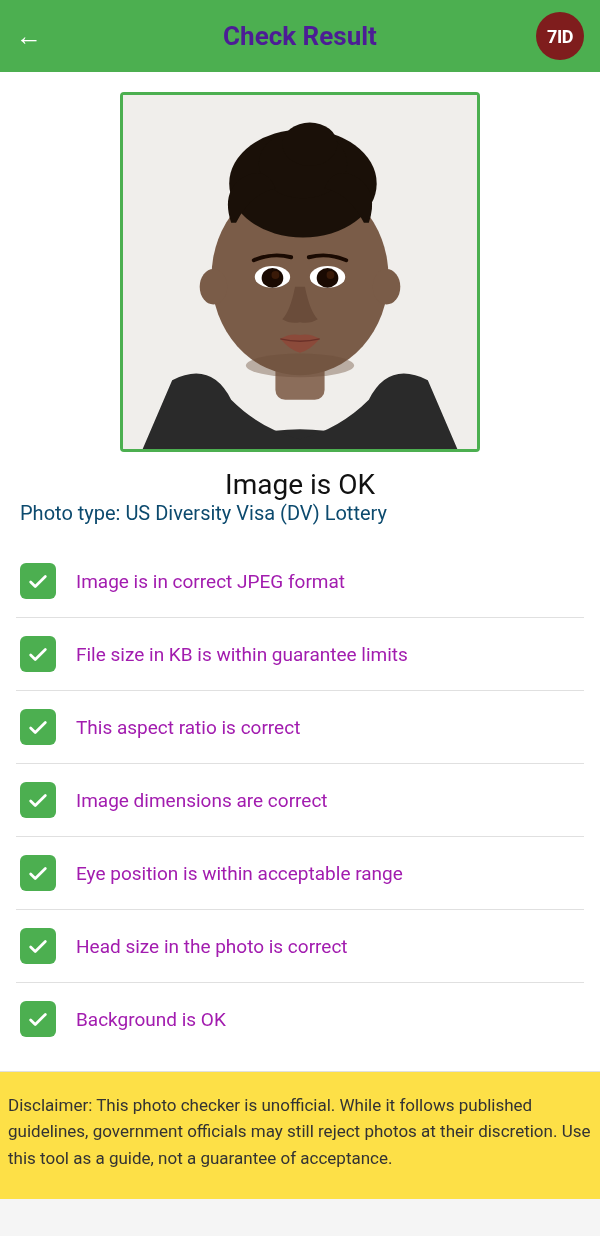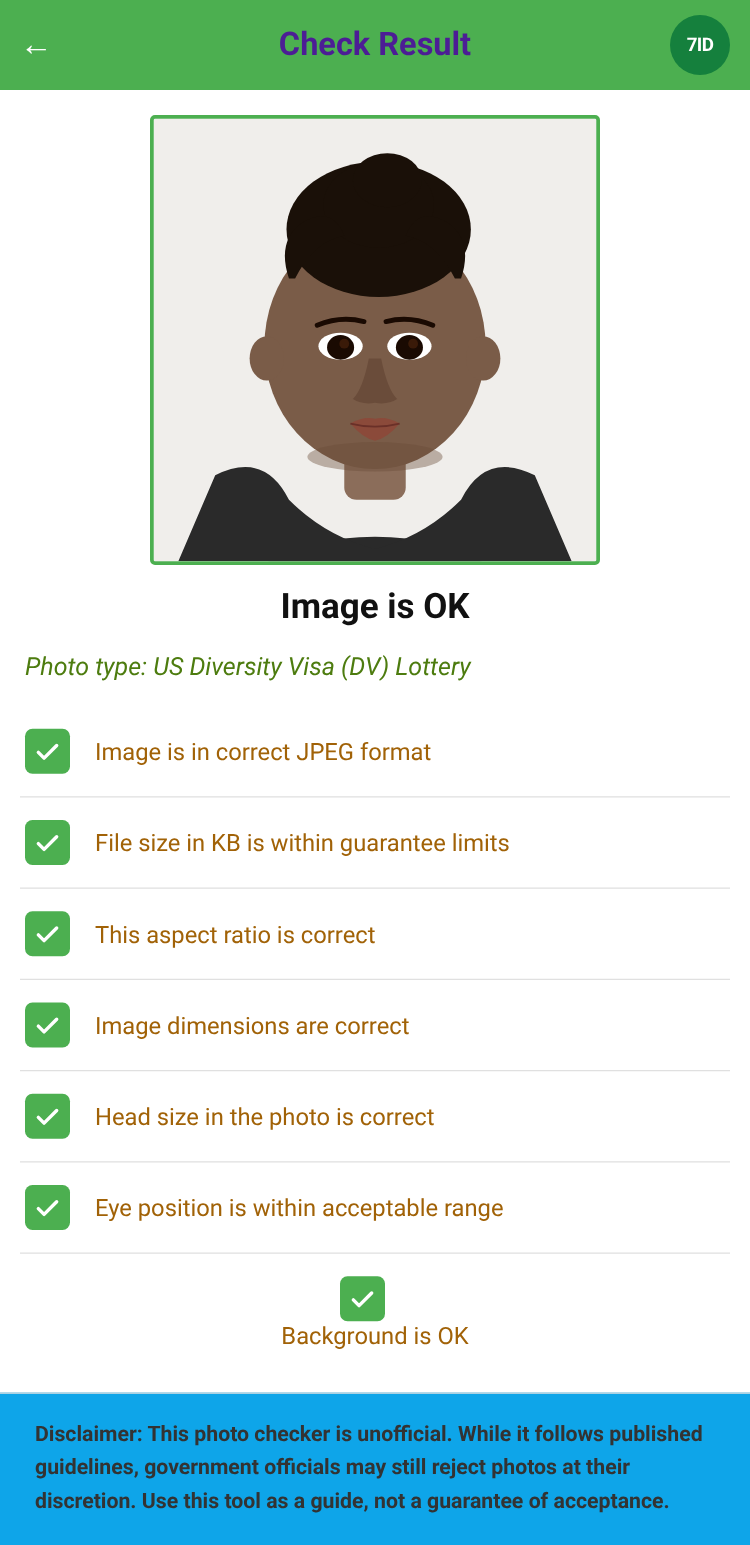--- a/index.html
+++ b/index.html
@@ -29,29 +29,29 @@
       left: 50%;
       transform: translateX(-50%);
     }
     .back-arrow {
       color: #fff;
       font-size: 26px;
       cursor: pointer;
       line-height: 1;
     }
     .logo-badge {
-      background: #15803d;
+      background: #7f1d1d;
       border-radius: 50%;
       width: 48px;
       height: 48px;
       display: flex;
       align-items: center;
       justify-content: center;
       color: #fff;
-      font-size: 15px;
+      font-size: 18px;
       font-weight: 700;
       letter-spacing: -0.5px;
     }
 
     
     .content {
       background: #fff;
       padding: 20px 16px 0;
     }
 
@@ -71,75 +71,71 @@
     
     .photo-svg {
       width: 100%;
       height: 100%;
     }
 
     
     .status-title {
       text-align: center;
       font-size: 28px;
-      font-weight: 700;
+      font-weight: 400;
       color: #111;
-      margin-bottom: 20px;
     }
 
     
     .photo-type {
       font-size: 20px;
-      color: #4d7c0f;
+      color: #0c4a6e;
       margin-bottom: 20px;
       padding: 0 4px;
-      font-style: italic;
     }
 
     
     .check-list {
       list-style: none;
     }
     .check-item {
       display: flex;
       align-items: center;
       padding: 18px 4px;
       border-bottom: 1px solid #e0e0e0;
     }
     .check-item:last-child {
       border-bottom: none;
-      flex-direction: column;
     }
     .check-icon {
       width: 36px;
       height: 36px;
       background: #4caf50;
       border-radius: 6px;
       display: flex;
       align-items: center;
       justify-content: center;
       flex-shrink: 0;
       margin-right: 20px;
     }
     .check-icon svg {
       width: 22px;
       height: 22px;
     }
     .check-text {
       font-size: 19px;
-      color: #a16207;
+      color: #a21caf;
     }
 
     
     .disclaimer {
-      background: #0ea5e9;
+      background: #fde047;
       border-top: 1px solid #e0e0e0;
       margin: 16px -16px 0;
-      padding: 20px 28px 28px;
-      font-weight: bold;
+      padding: 20px 8px 28px;
     }
     .disclaimer-text {
       font-size: 17px;
       color: #333;
       line-height: 1.55;
     }
   </style>
 </head>
 <body>
 
@@ -231,29 +227,29 @@
         </svg>
       </div>
       <span class="check-text">Image dimensions are correct</span>
     </li>
     <li class="check-item">
       <div class="check-icon">
         <svg viewBox="0 0 24 24" fill="none" xmlns="http://www.w3.org/2000/svg">
           <polyline points="4,13 9,18 20,7" stroke="white" stroke-width="3" stroke-linecap="round" stroke-linejoin="round"></polyline>
         </svg>
       </div>
+      <span class="check-text">Eye position is within acceptable range</span>
+    </li>
+    <li class="check-item">
+      <div class="check-icon">
+        <svg viewBox="0 0 24 24" fill="none" xmlns="http://www.w3.org/2000/svg">
+          <polyline points="4,13 9,18 20,7" stroke="white" stroke-width="3" stroke-linecap="round" stroke-linejoin="round"></polyline>
+        </svg>
+      </div>
       <span class="check-text">Head size in the photo is correct</span>
-    </li>
-    <li class="check-item">
-      <div class="check-icon">
-        <svg viewBox="0 0 24 24" fill="none" xmlns="http://www.w3.org/2000/svg">
-          <polyline points="4,13 9,18 20,7" stroke="white" stroke-width="3" stroke-linecap="round" stroke-linejoin="round"></polyline>
-        </svg>
-      </div>
-      <span class="check-text">Eye position is within acceptable range</span>
     </li>
     <li class="check-item">
       <div class="check-icon">
         <svg viewBox="0 0 24 24" fill="none" xmlns="http://www.w3.org/2000/svg">
           <polyline points="4,13 9,18 20,7" stroke="white" stroke-width="3" stroke-linecap="round" stroke-linejoin="round"></polyline>
         </svg>
       </div>
       <span class="check-text">Background is OK</span>
     </li>
   </ul>

